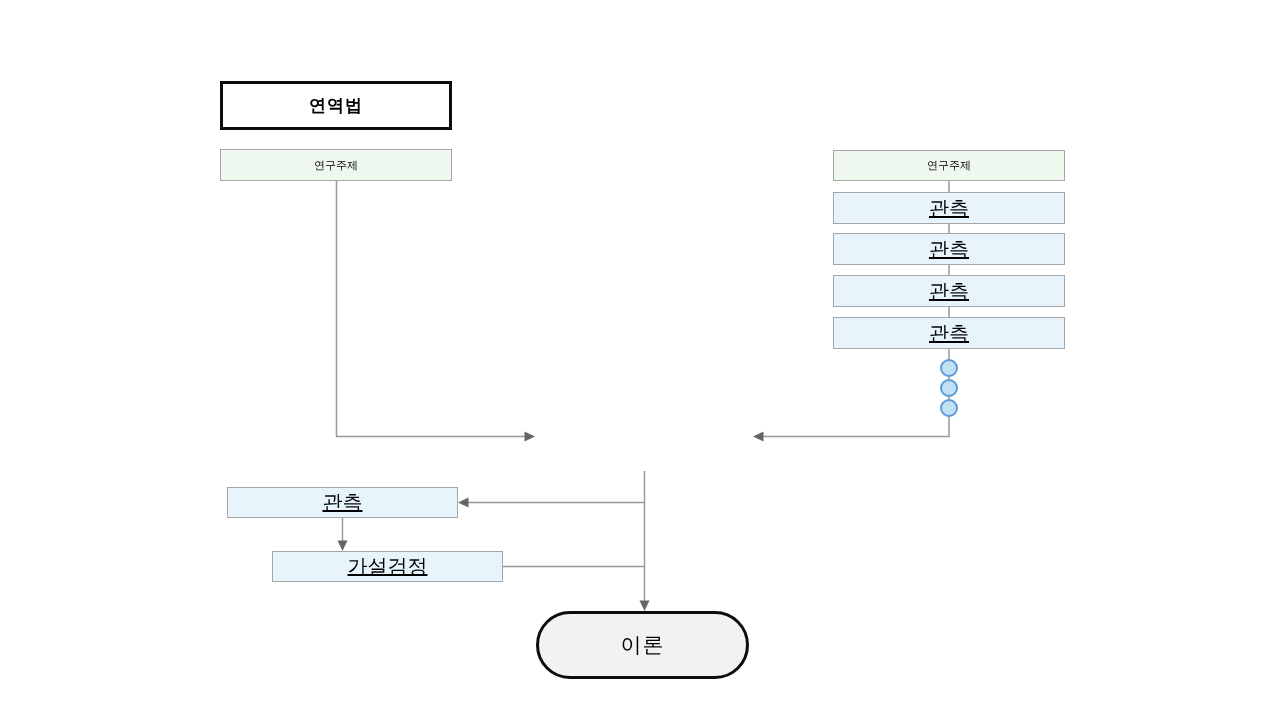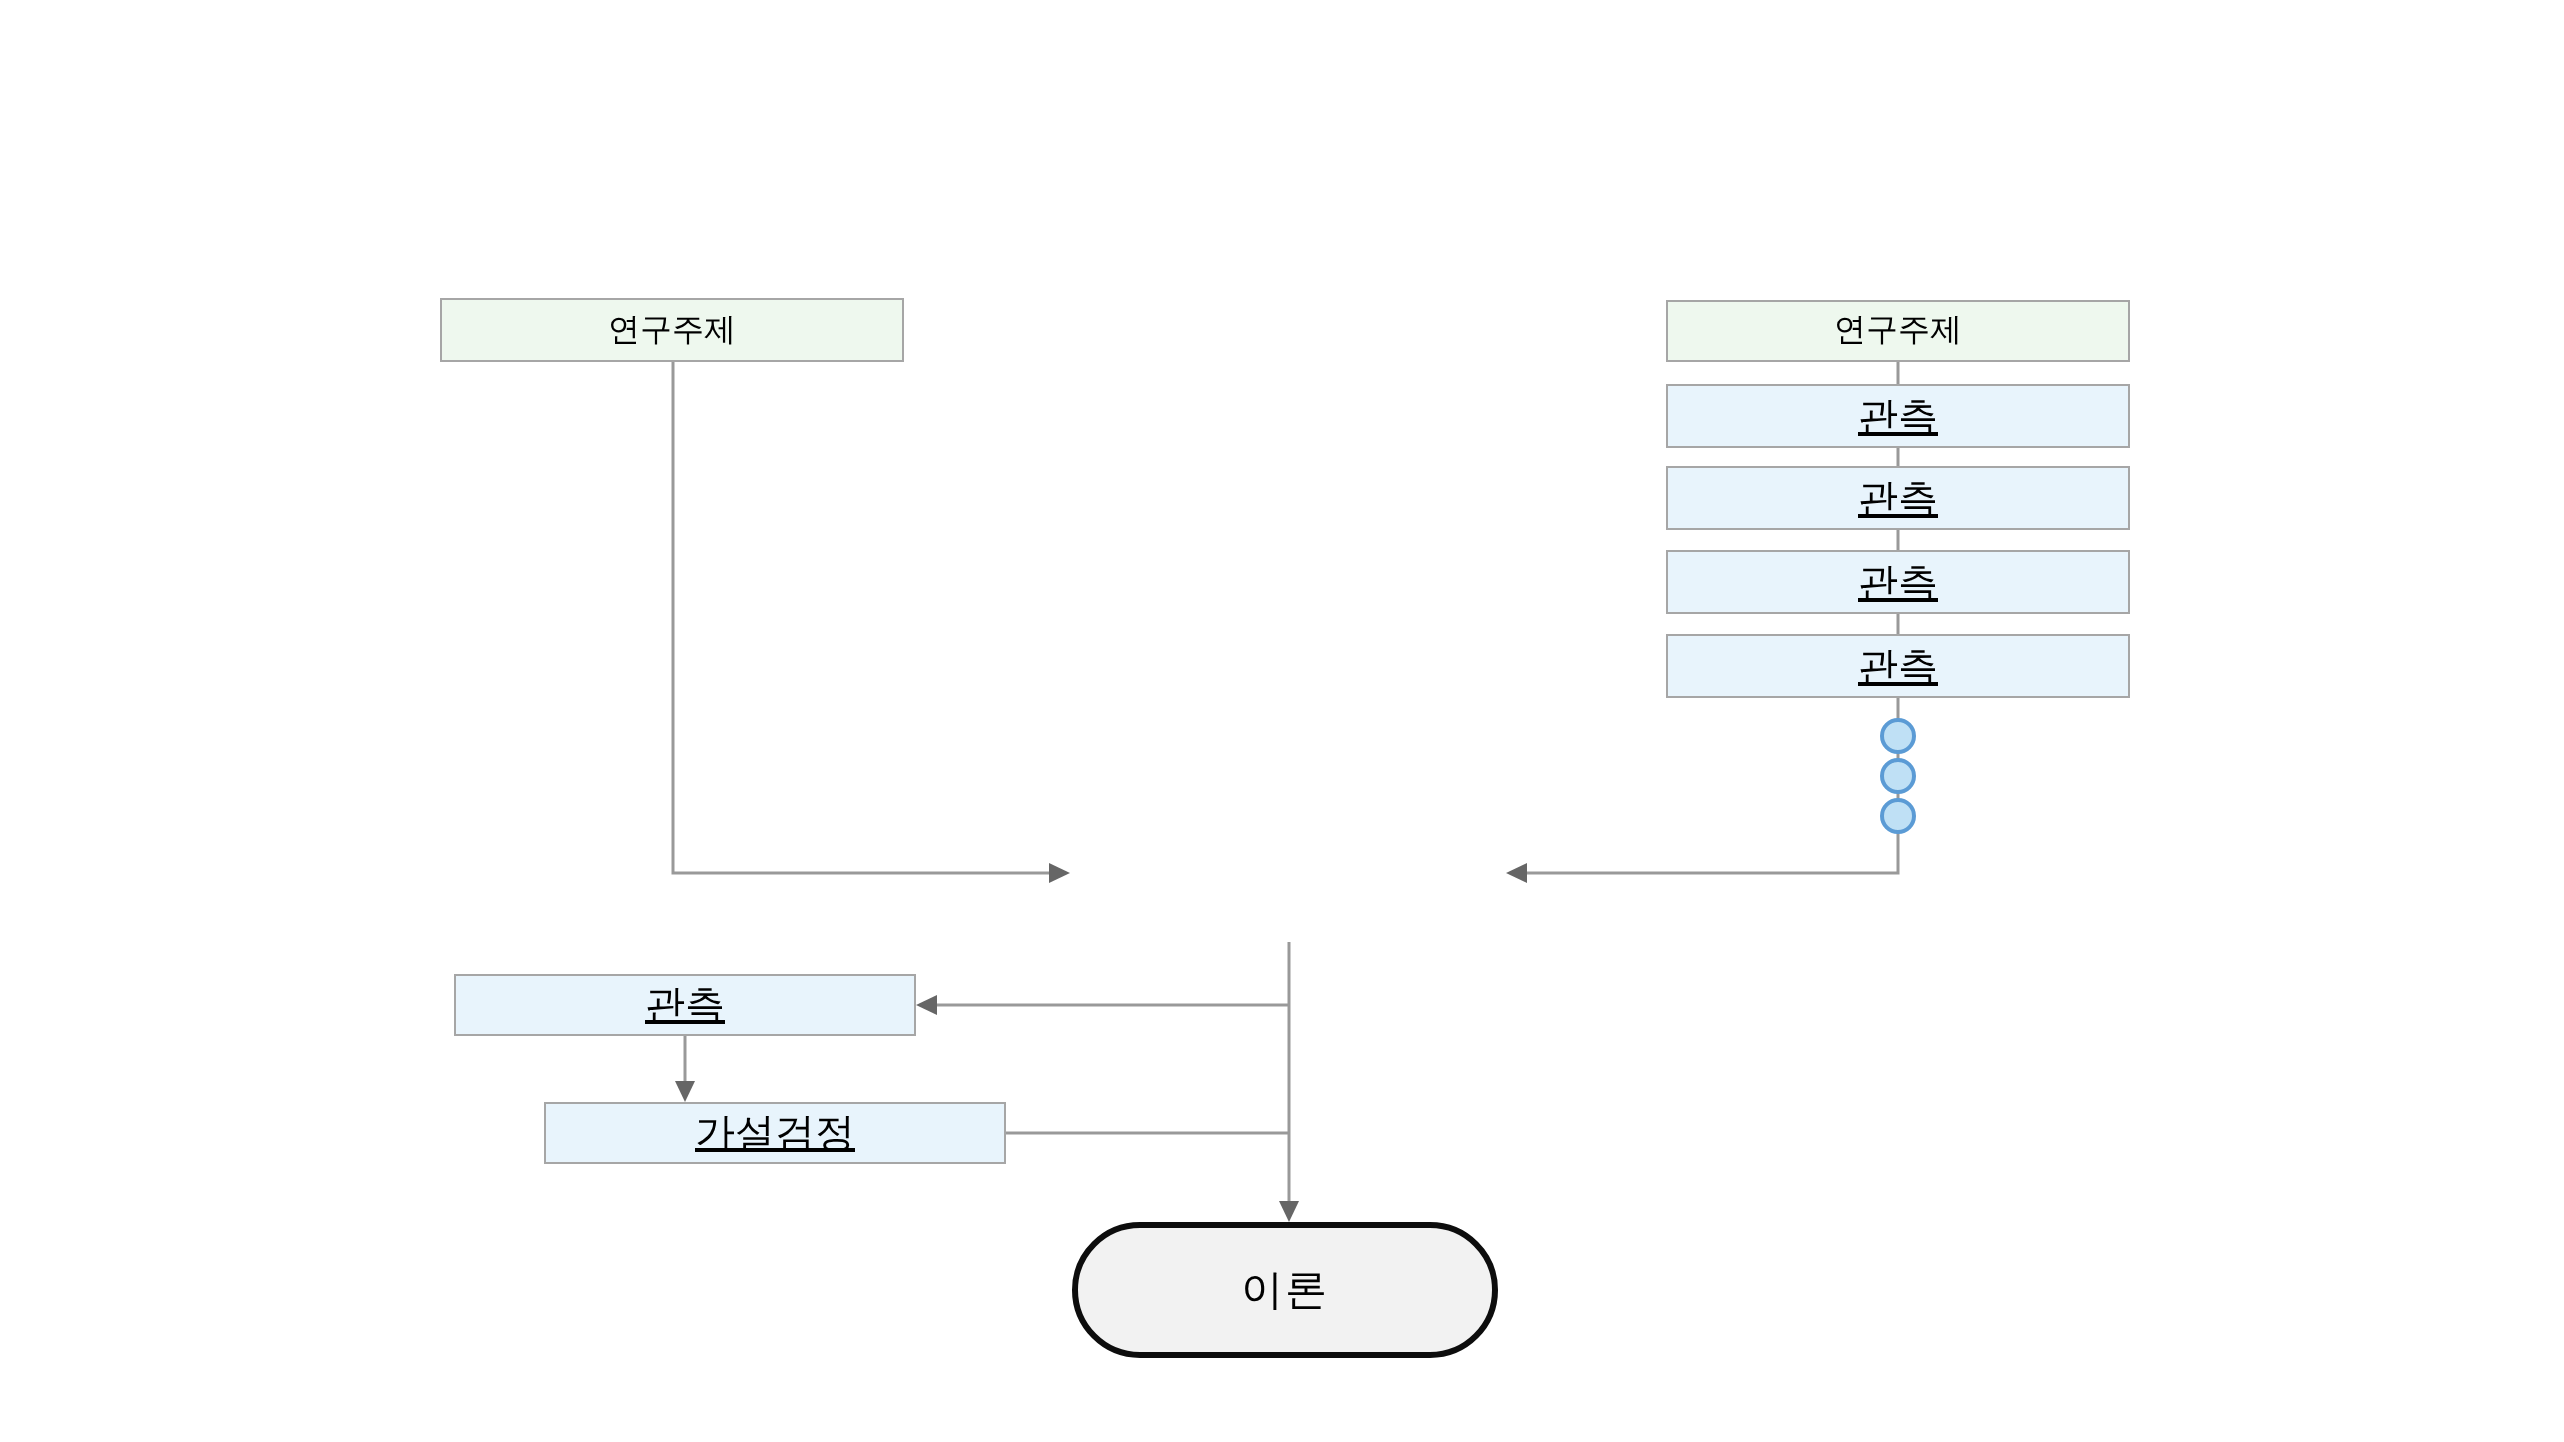--- a/index.html
+++ b/index.html
@@ -47,21 +47,21 @@
   .header-box {
     background: var(--header-fill, #ffffff);
     border: 3px solid var(--header-border, #0d0d0d);
     font-size: 17px;
     font-weight: 600;
     letter-spacing: 1px;
   }
   .topic-box {
     background: var(--green-fill, #eef8ee);
     border: 1px solid var(--box-border, #a6a6a6);
-    font-size: 16px;
+    font-size: 11px;
   }
   .obs-box {
     background: var(--blue-fill, #e8f4fc);
     border: 1px solid var(--box-border, #a6a6a6);
     font-size: 20px;
     text-decoration: underline;
   }
   .pill {
     background: var(--oval-fill, #f2f2f2);
     border: 3px solid var(--oval-border, #0d0d0d);
@@ -105,20 +105,23 @@
 
     <path class="line" d="M644.5 502.5 L468 502.5"></path>
     <path class="arrowhead" d="M458 502.5 L468.5 497.5 L468.5 507.5 Z"></path>
 
     <path class="line" d="M342.5 518 L342.5 541"></path>
     <path class="arrowhead" d="M342.5 551 L337.5 540.5 L347.5 540.5 Z"></path>
 
     <path class="line" d="M458 566.5 L644.5 566.5"></path>
   </svg>
 
+  <div class="node header-box deduction-header">
+    <span>연역법</span>
+  </div>
   <div class="node topic-box deduction-topic">
     <span>연구주제</span>
   </div>
 
   <div class="node topic-box induction-topic">
     <span>연구주제</span>
   </div>
   <div class="node obs-box obs-1">
     <span>관측</span>
   </div>

